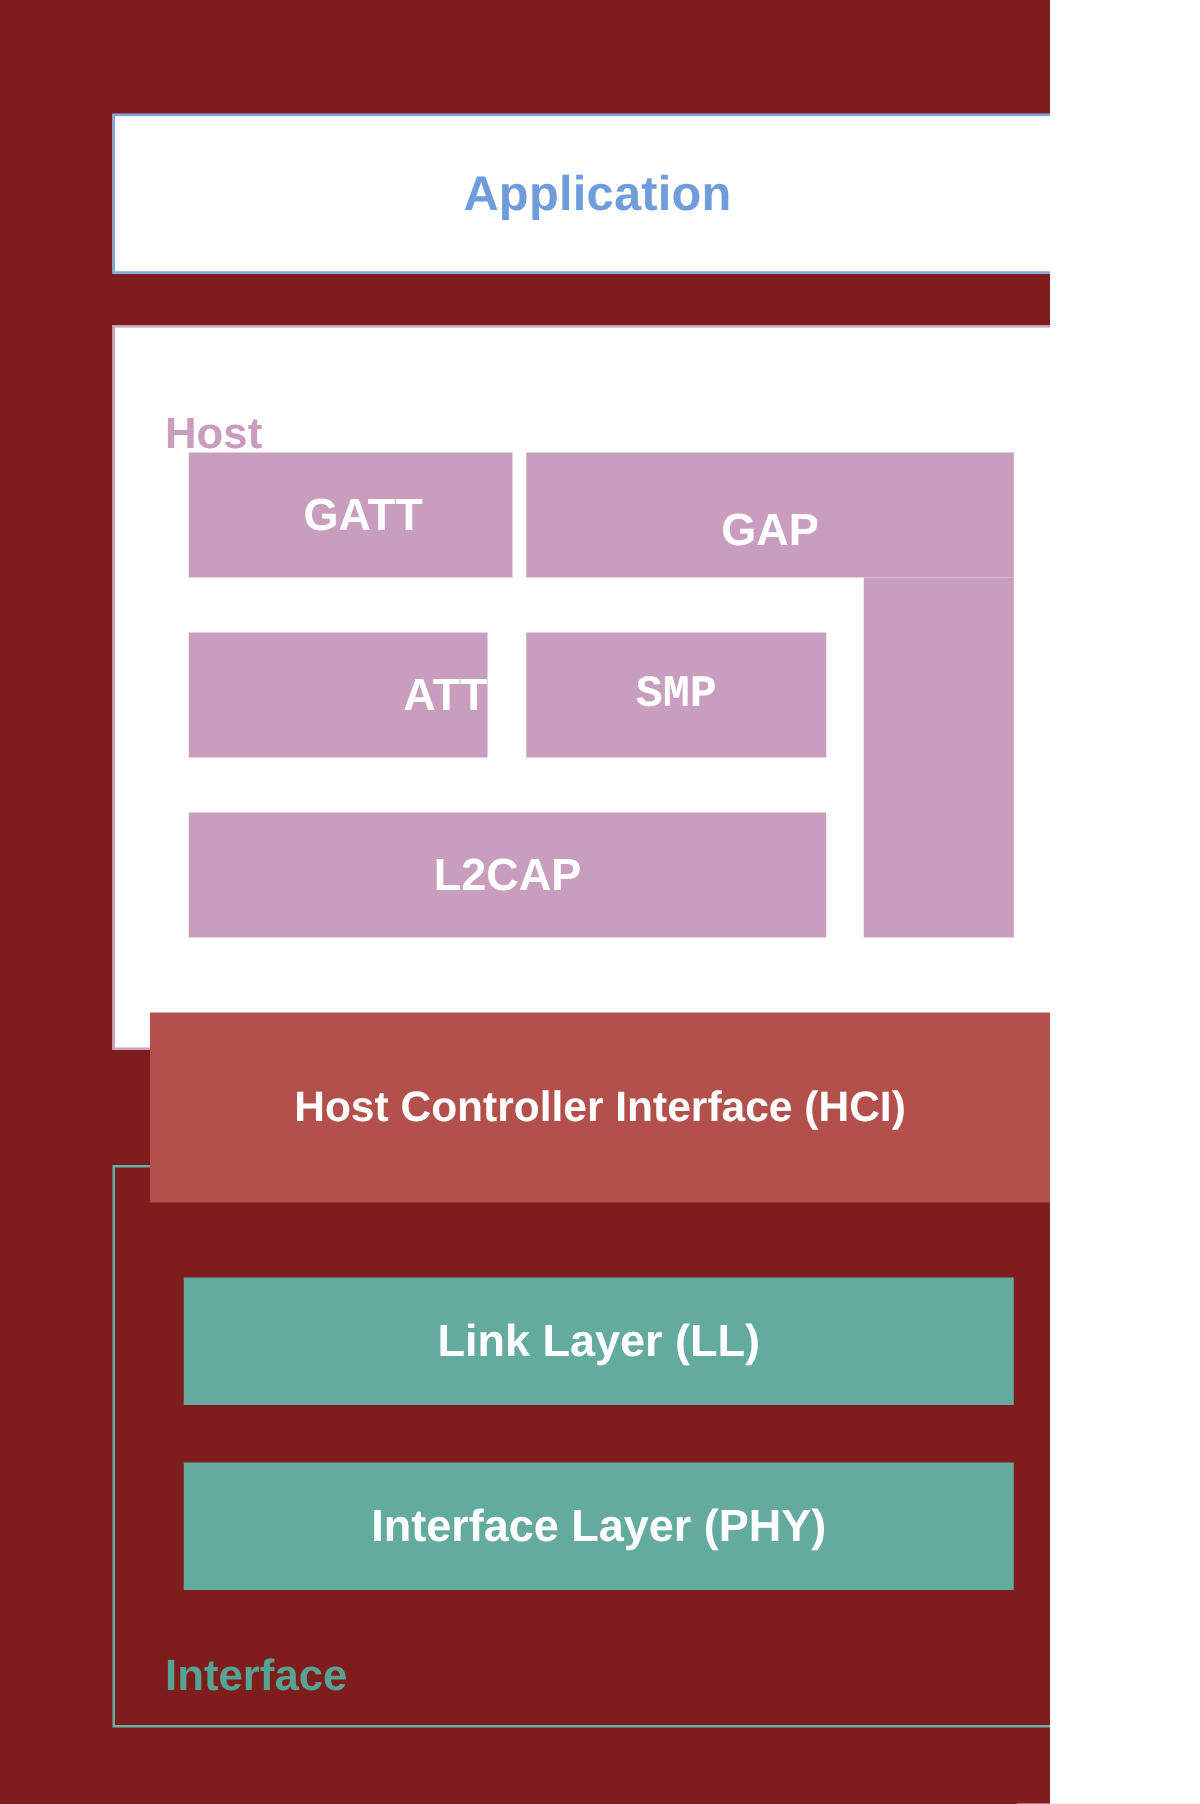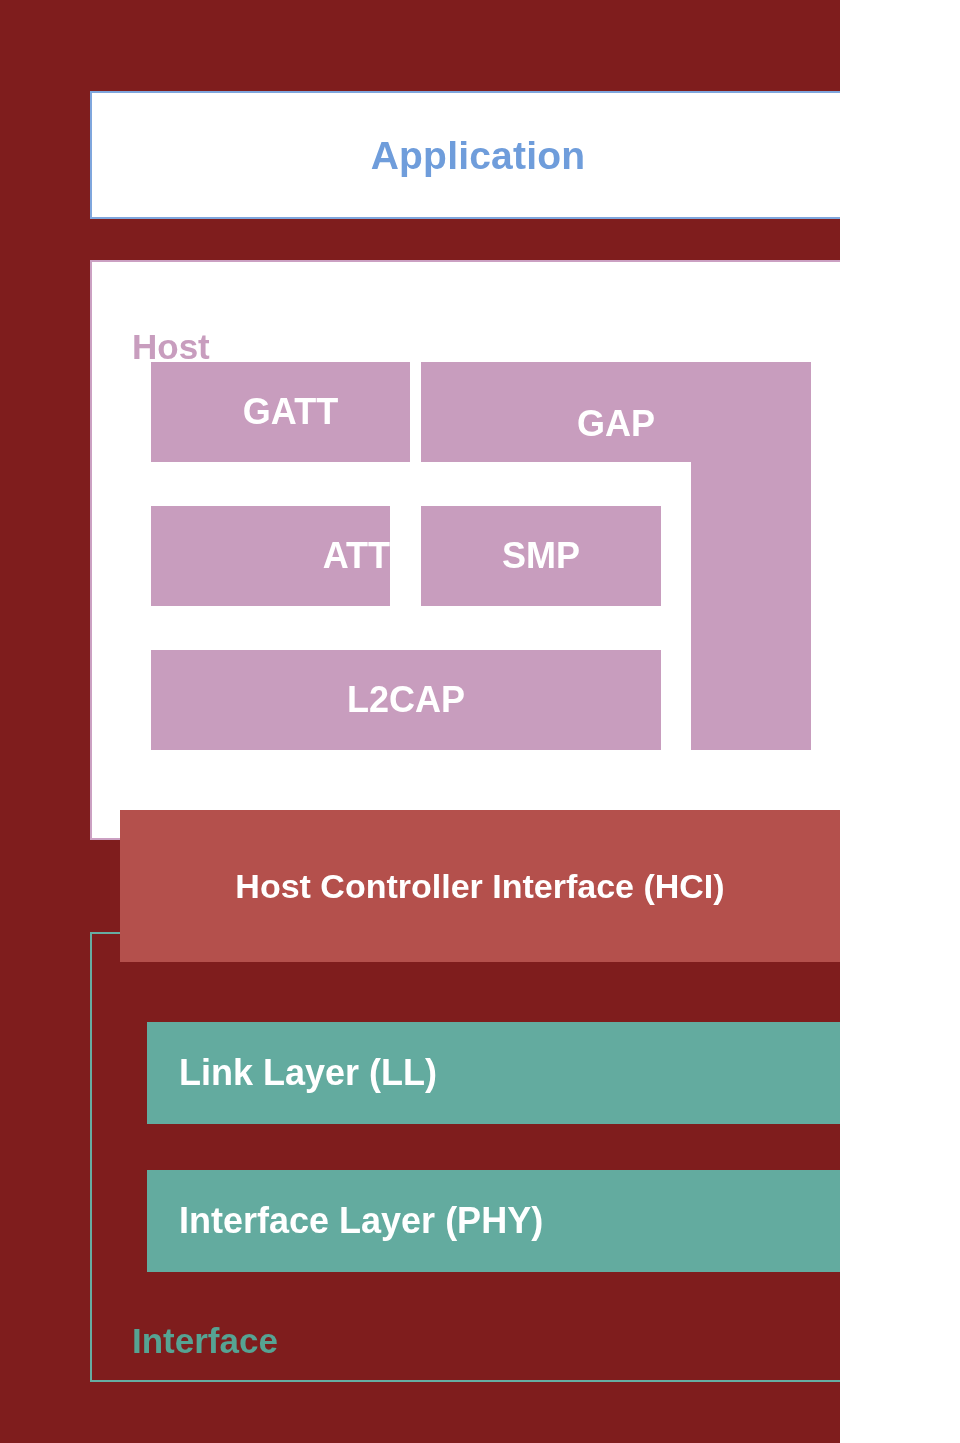--- a/index.html
+++ b/index.html
@@ -71,21 +71,21 @@
     color: #ffffff;
     font-weight: bold;
     display: flex;
     align-items: center;
     justify-content: center;
     text-align: center;
     line-height: 1;
   }
   .blk-gatt  { left: 151px; top: 362px; width: 239px; height: 100px; font-size: 36px; padding-left: 20px; }
   .blk-att   { left: 151px; top: 506px; width: 239px; height: 100px; font-size: 36px; justify-content: flex-end; }
-  .blk-smp   { left: 421px; top: 506px; width: 240px; height: 100px; font-size: 36px; }
+  .blk-smp   { left: 421px; top: 506px; width: 240px; height: 100px; font-size: 36px; font-family: Liberation Mono, monospace; }
   .blk-l2cap { left: 151px; top: 650px; width: 510px; height: 100px; font-size: 36px; justify-content: center; }
 
   
   .blk-gap {
     position: absolute;
     left: 421px;
     top: 362px;
     width: 390px;
     height: 388px;
     background: transparent;
@@ -165,24 +165,24 @@
     font-weight: bold;
     line-height: 1;
   }
   .green {
     position: absolute;
     background: #63ab9f;
     color: #ffffff;
     font-weight: bold;
     display: flex;
     align-items: center;
+    justify-content: center;
     text-align: center;
     line-height: 1;
     font-size: 36px;
-    padding-left: 32px;
   }
   .blk-ll  { left: 147px; top: 1022px; width: 664px; height: 102px; }
   .blk-phy { left: 147px; top: 1170px; width: 664px; height: 102px; }
 </style>
 </head>
 <body>
 
 <div id="stage">
 
   <div class="app-box">

